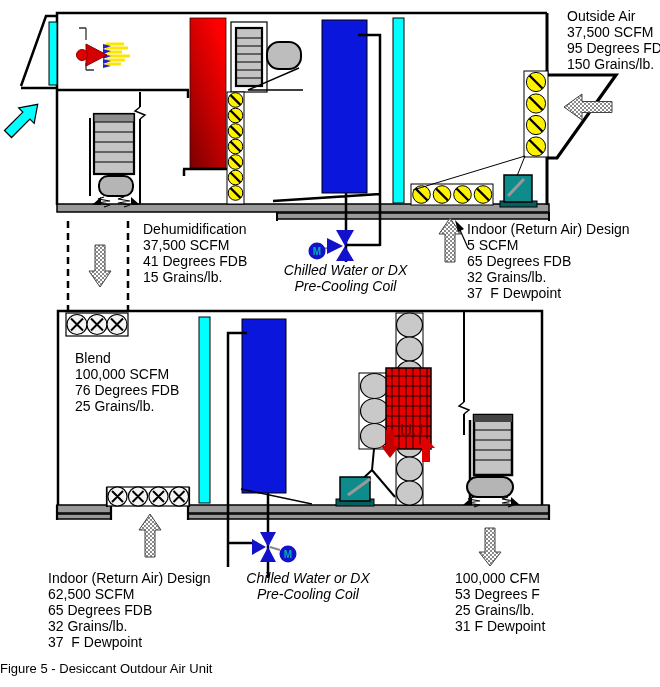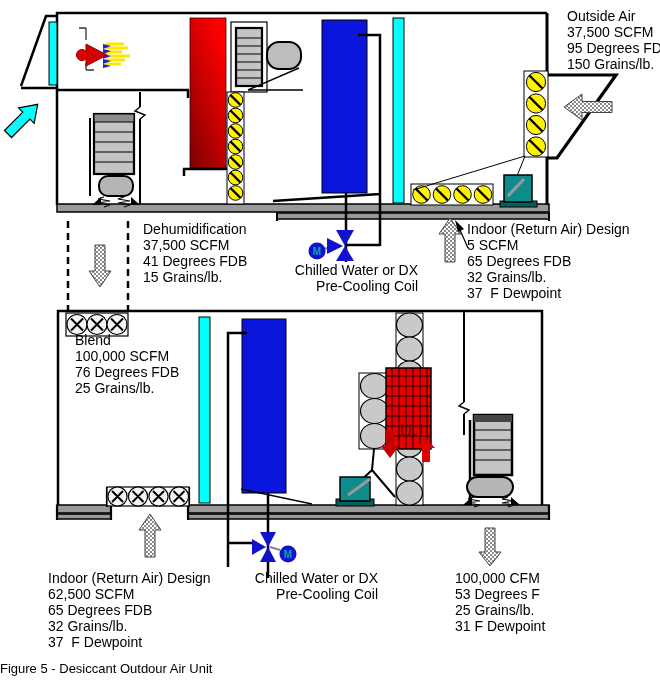--- a/index.html
+++ b/index.html
@@ -1,21 +1,21 @@
 <!DOCTYPE html>
 <html><head>
 <meta charset="utf-8">
 <style>
   html,body{margin:0;padding:0;background:#fff;}
   #canvas{position:relative;width:660px;height:687px;background:#fff;overflow:hidden;
           font-family:"Liberation Sans", sans-serif;color:#000;}
   #diagram-svg{position:absolute;left:0;top:0;}
   .lbl{position:absolute;font-size:14px;line-height:16px;}
   .lbl span{display:block;white-space:pre;}
-  .lbl.center{text-align:right;}
+  .lbl.center{text-align:center;font-style:italic;}
   .caption{position:absolute;left:0;top:661px;width:660px;font-size:13px;}
   .mtxt{font-size:10px;font-weight:bold;fill:#00b0b0;}
 </style>
 </head>
 <body>
 
 <div id="canvas">
 
 <svg id="diagram-svg" width="660" height="687" viewBox="0 0 660 687">
   <defs>
@@ -307,21 +307,21 @@
   <span>65 Degrees FDB</span>
   <span>32 Grains/lb.</span>
   <span>37  F Dewpoint</span>
 </div>
 
 <div class="lbl center" style="left:273px;top:262px;width:145px">
   <span>Chilled Water or DX</span>
   <span>Pre-Cooling Coil</span>
 </div>
 
-<div class="lbl" style="left:75px;top:332px">
+<div class="lbl" style="left:75px;top:350px">
   <span>Blend</span>
   <span>100,000 SCFM</span>
   <span>76 Degrees FDB</span>
   <span>25 Grains/lb.</span>
 </div>
 
 <div class="lbl" style="left:48px;top:570px">
   <span>Indoor (Return Air) Design</span>
   <span>62,500 SCFM</span>
   <span>65 Degrees FDB</span>

